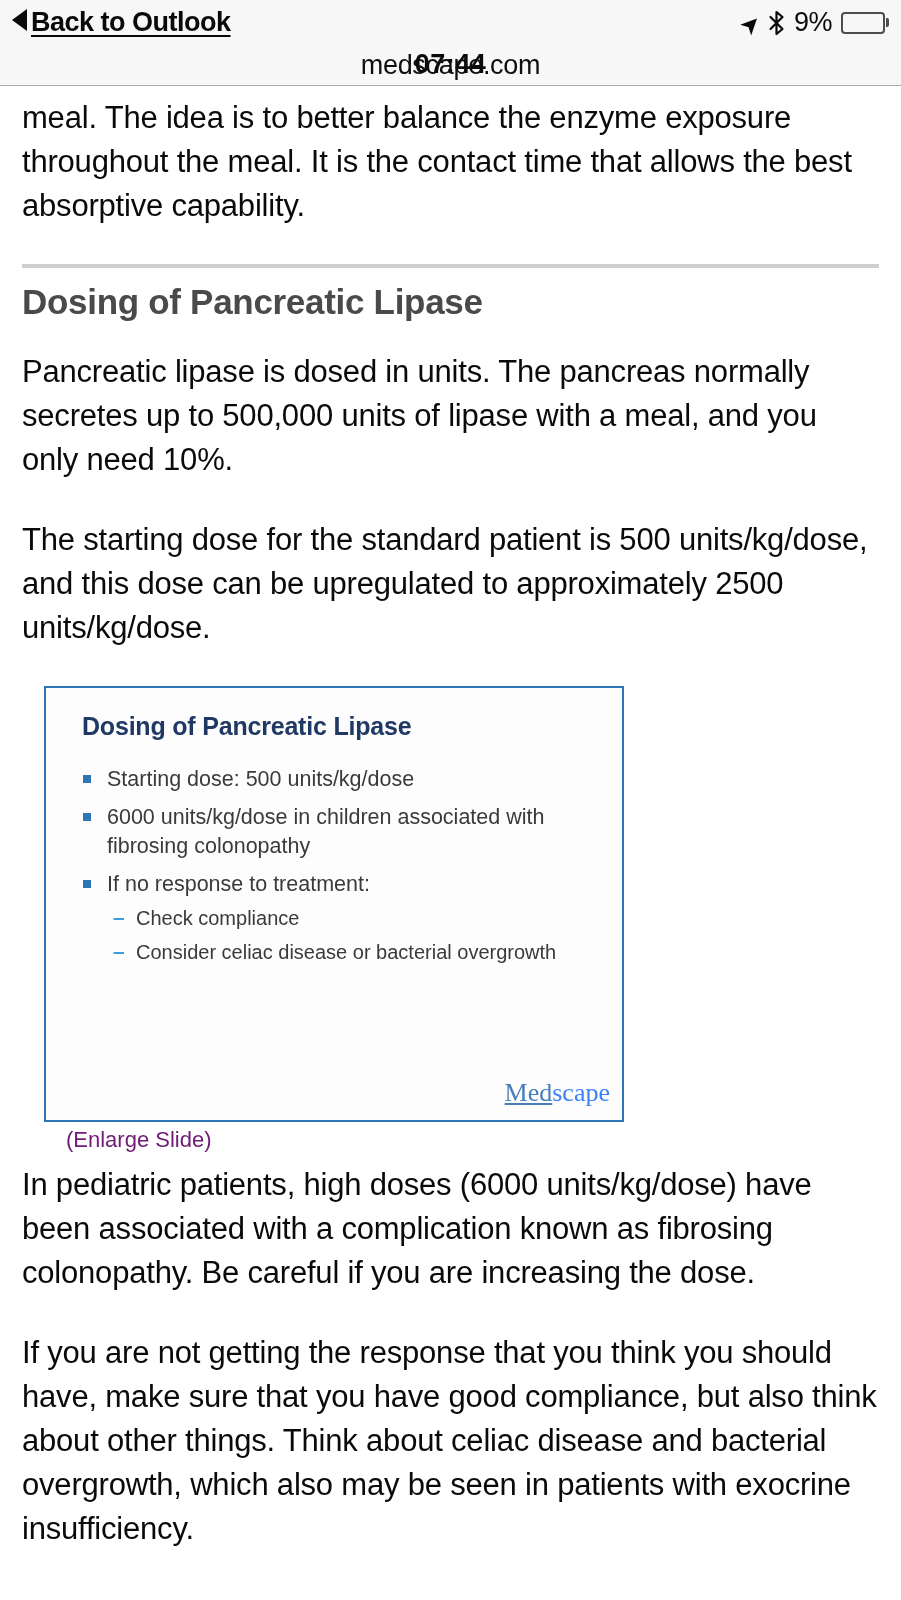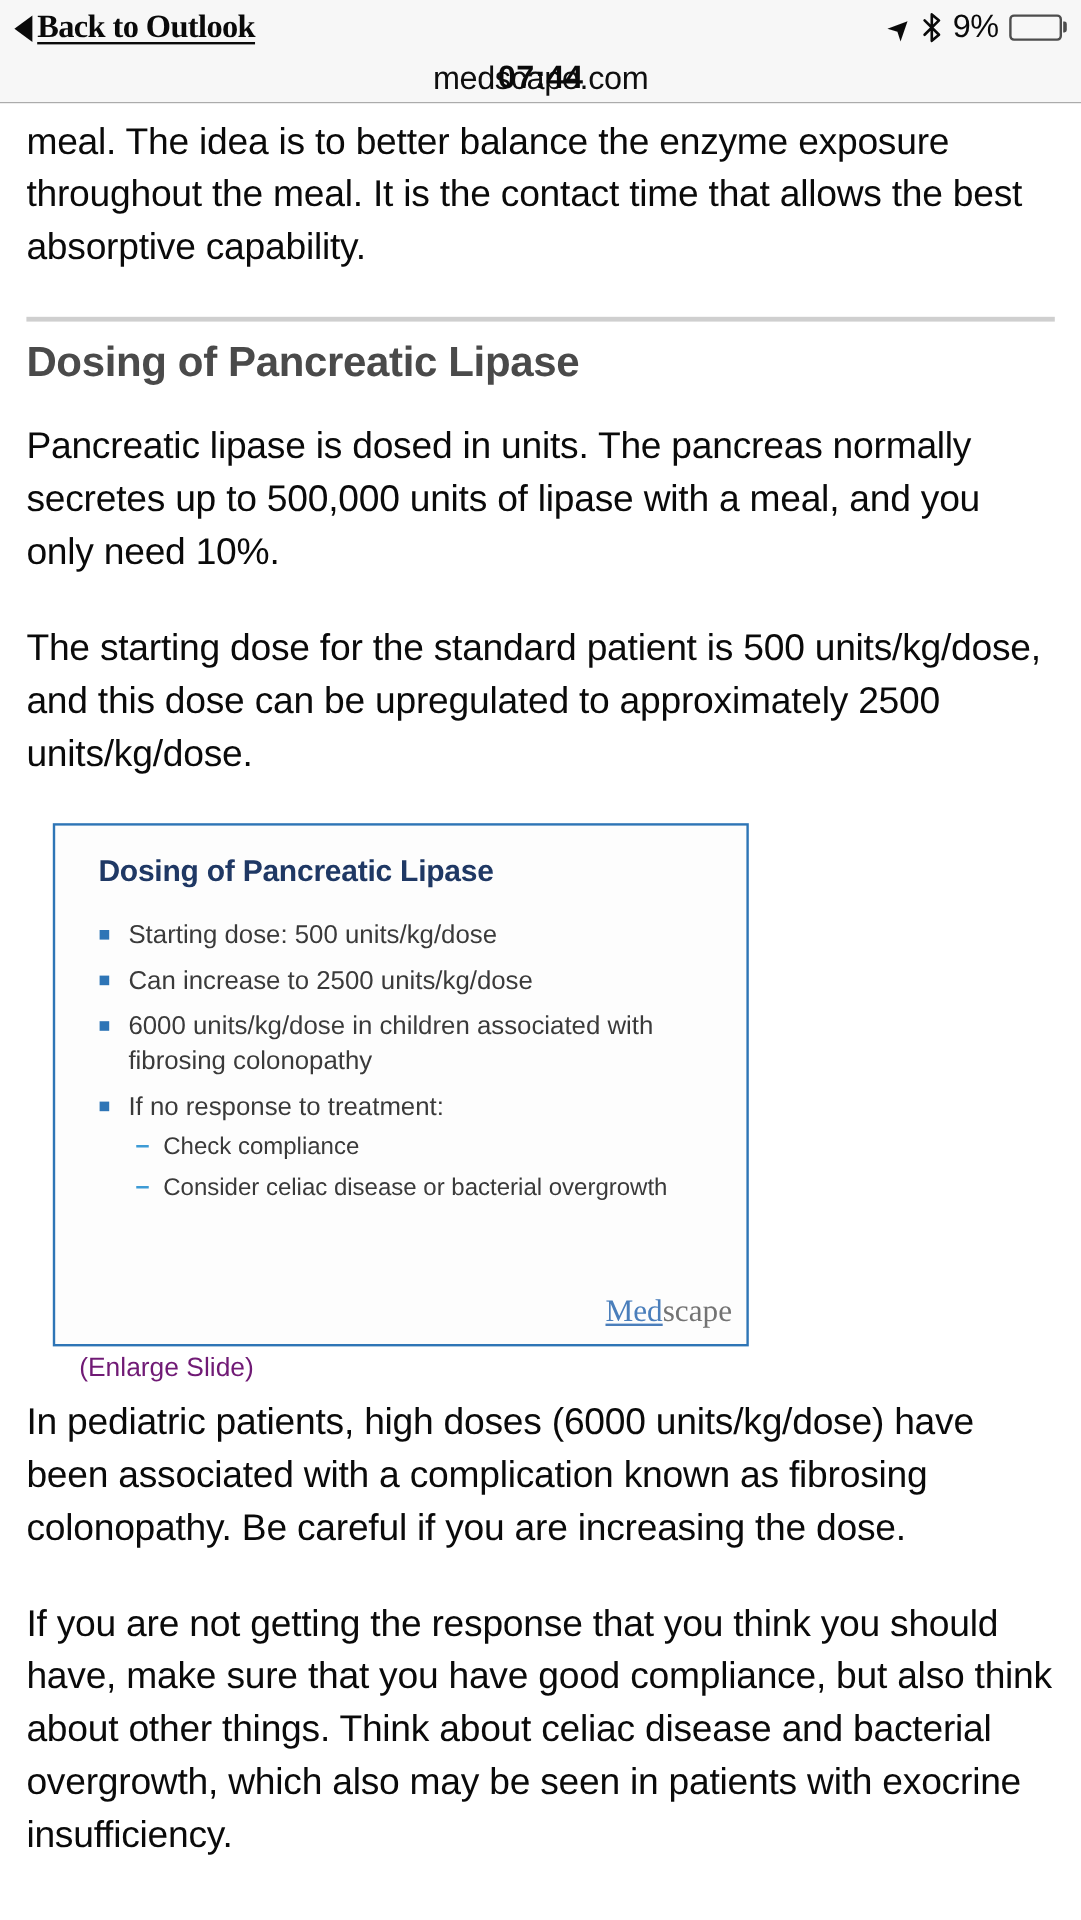--- a/index.html
+++ b/index.html
@@ -19,24 +19,22 @@
   .statusbar {
     height: 45px;
     background: #f7f7f7;
     display: flex;
     align-items: center;
     padding: 0 12px;
     position: relative;
   }
   .back-btn {
     display: flex;
-    align-items: center;
     gap: 4px;
     cursor: pointer;
-    font-family: Liberation Serif, serif;
   }
   .back-tri {
     width: 0; height: 0;
     border-top: 11px solid transparent;
     border-bottom: 11px solid transparent;
     border-right: 15px solid #0a0a0a;
     margin-top: 2px;
   }
   .back-label {
     font-size: 27px;
@@ -183,21 +181,21 @@
     font-size: 21px;
   }
   .slide-logo {
     position: absolute;
     right: 12px; bottom: 12px;
     font-family: "Liberation Serif", serif;
     font-size: 26px;
     letter-spacing: 0;
   }
   .logo-med { color: #4a7ebb; text-decoration: underline; }
-  .logo-scape { color: #737373; }
+  .logo-scape { color: #3b82f6; }
 
   .enlarge-link {
     display: inline-block;
     margin: 5px 0 10px 44px;
     font-size: 22px;
     color: #701a75;
     text-decoration: none;
     cursor: pointer;
   }
 </style>
@@ -243,24 +241,20 @@
 
     <p class="para">The starting dose for the standard patient is 500 units/kg/dose, and this dose can be upregulated to approximately 2500 units/kg/dose.</p>
 
     
     <div class="slide-box">
       <div class="slide-title">Dosing of Pancreatic Lipase</div>
       <ul class="slide-bullets">
         <li>
           <span class="sq"></span>
           <span>Starting dose: 500 units/kg/dose</span>
-        </li>
-        <li>
-          <span class="sq"></span>
-          <span>Can increase to 2500 units/kg/dose</span>
         </li>
         <li>
           <span class="sq"></span>
           <span>6000 units/kg/dose in children associated with fibrosing colonopathy</span>
         </li>
         <li>
           <span class="sq"></span>
           <span>If no response to treatment:</span>
           <ul class="sub-bullets">
             <li>

